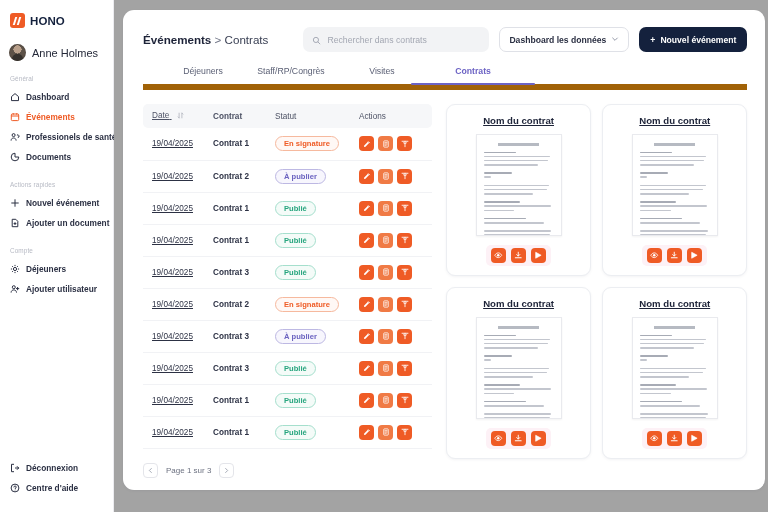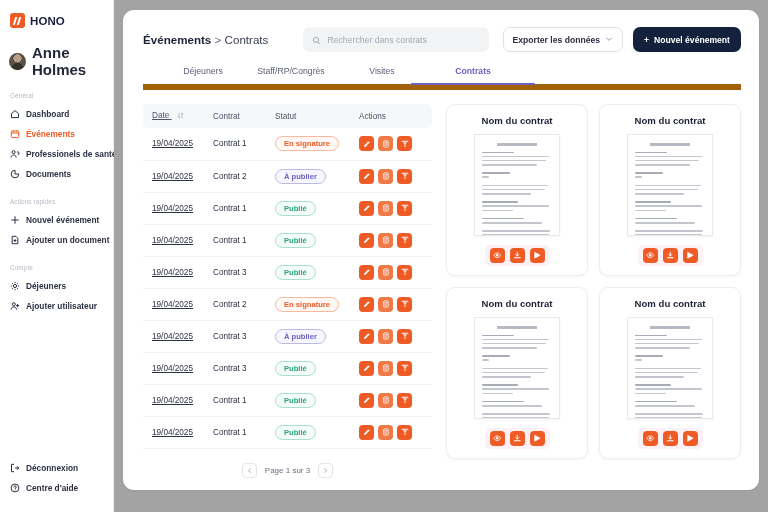--- a/index.html
+++ b/index.html
@@ -37,21 +37,21 @@
   .avatar {
     width: 17px; height: 17px; border-radius: 50%;
     background: radial-gradient(circle at 50% 32%, #b9a08b 0 28%, #5d5248 29% 100%);
     position: relative; overflow: hidden; flex: 0 0 17px;
     box-shadow: inset 0 0 0 1px rgba(0,0,0,.08);
   }
   .avatar:after {
     content: ""; position: absolute; left: 3px; top: 10px; width: 11px; height: 10px;
     border-radius: 5px 5px 0 0; background: #34302c;
   }
-  .user-name { font-size: 15px; font-weight: bold; color: #242838; }
+  .user-name { font-size: 11px; font-weight: normal; color: #242838; }
 
   .sb-group-label {
     font-size: 6.4px; color: #b7bac4; padding: 14px 0 5px 10px; letter-spacing: .1px;
   }
   .sb-item {
     display: flex; align-items: center; gap: 6px;
     padding: 5px 6px 5px 10px; cursor: pointer;
     font-size: 8.3px; color: #2b3043; font-weight: bold;
     white-space: nowrap;
   }
@@ -131,21 +131,21 @@
   }
   thead th:first-child { padding-left: 9px; border-radius: 5px 0 0 5px; }
   thead th:last-child { border-radius: 0 5px 5px 0; }
   .sort-ico { display: inline-block; margin-left: 5px; vertical-align: -1px; opacity: .55; }
   tbody td {
     font-size: 8.2px; color: #2c3144; padding: 0; height: 32px;
     border-bottom: 1px solid #f1f2f5; vertical-align: middle;
   }
   tbody td:first-child { padding-left: 9px; }
   .col-date { width: 70px; text-decoration: underline; }
-  .col-contract { width: 62px; }
+  .col-contract { width: 62px; font-weight: bold; }
   .col-status { width: 84px; }
   .col-actions { width: 73px; }
 
   .badge {
     display: inline-flex; align-items: center; justify-content: center;
     height: 15px; padding: 0 8px; border-radius: 9px;
     font-size: 7.6px; font-weight: bold; white-space: nowrap;
   }
   .badge.sign   { color: #ef5b25; border: 1px solid #f6b99e; background: #fff8f5; }
   .badge.publish{ color: #6a62c0; border: 1px solid #bdb8e3; background: #f7f6fd; }
@@ -154,42 +154,42 @@
   .acts { display: flex; gap: 4px; }
   .act {
     width: 15px; height: 15px; border-radius: 4px; background: #ef5b25;
     display: flex; align-items: center; justify-content: center; cursor: pointer;
     flex: 0 0 15px;
   }
   .act.light { background: #f07a45; }
   .act svg { width: 8px; height: 8px; display: block; }
 
   .pager {
-    display: flex; align-items: center; justify-content: center; gap: 8px;
+    display: flex; align-items: center; gap: 8px;
     padding: 14px 0 4px 0; margin-top: auto;
   }
   .pg-btn {
     width: 15px; height: 15px; border: 1px solid #e4e5ea; border-radius: 4px;
     background: #fff; display: flex; align-items: center; justify-content: center;
     cursor: pointer; color: #9aa0ad;
   }
   .pg-lbl { font-size: 8px; color: #6c7180; }
 
   
   .cards {
     flex: 1 1 auto; display: grid; grid-template-columns: 1fr 1fr;
     gap: 11px; align-content: start; min-width: 0;
   }
   .card {
     background: #fff; border: 1px solid #eceef2; border-radius: 9px;
     padding: 10px 8px 9px 8px; display: flex; flex-direction: column;
     align-items: center; box-shadow: 0 1px 3px rgba(20,25,50,.05);
     height: 172px;
   }
-  .card-title { font-size: 9.6px; font-weight: bold; color: #1d2338; margin-bottom: 8px; }
+  .card-title { font-size: 9.6px; font-weight: bold; color: #1d2338; margin-bottom: 8px; text-decoration: underline; }
   .thumb {
     width: 86px; height: 110px; background: #fff; border: 1px solid #e9eaee;
     padding: 8px 7px; overflow: hidden; position: relative;
     box-shadow: 0 1px 2px rgba(0,0,0,.05);
   }
   .thumb .t-title {
     height: 2.5px; width: 58%; margin: 0 auto 6px auto; background: #9ea3ae; opacity: .75;
   }
   .thumb .ln { height: 1.6px; background: #c3c6ce; margin-bottom: 2.6px; border-radius: 1px; }
   .thumb .ln.d { background: #a7abb5; }
@@ -336,21 +336,21 @@
           <span>
             <svg viewBox="0 0 16 16" width="9" height="9" fill="none" stroke="#a3a7b2" stroke-width="1.7">
               <circle cx="7" cy="7" r="4.6"></circle>
                 <path d="M10.5 10.5 14 14" stroke-linecap="round"></path>
             </svg>
           </span>
           <input type="text" placeholder="Rechercher dans contrats" style="">
         </div>
 
         <button class="btn-export">
-          <span>Exporter les données</span>
+          <span>Dashboard les données</span>
           <span>
             <svg viewBox="0 0 12 12" width="8" height="8" fill="none" stroke="#8d92a1" stroke-width="1.4">
               <path d="M2.5 4.5 6 8l3.5-3.5" stroke-linecap="round" stroke-linejoin="round"></path>
             </svg>
           </span>
         </button>
 
         <button class="btn-new">
           <span>+</span>
           <span>Nouvel événement</span>

